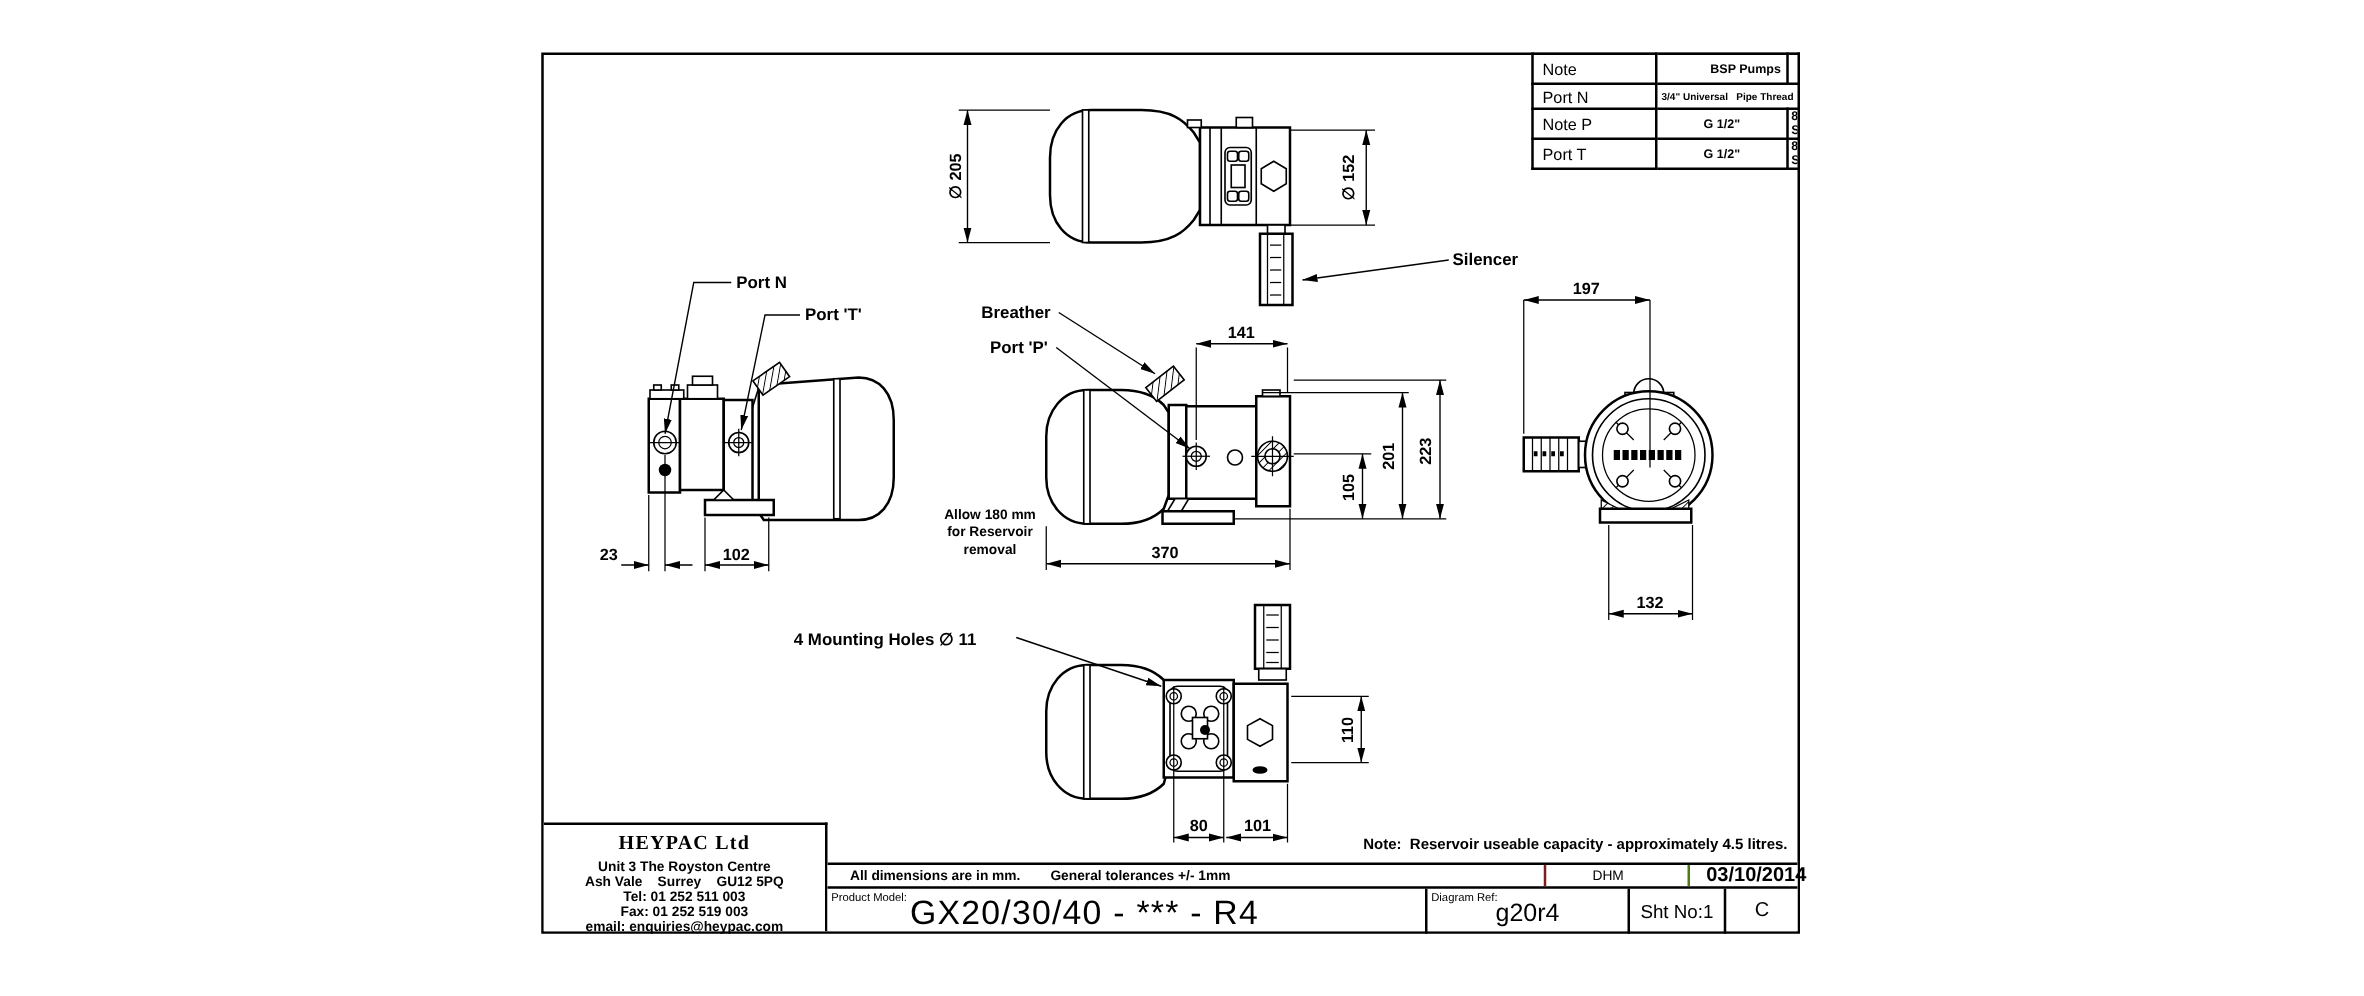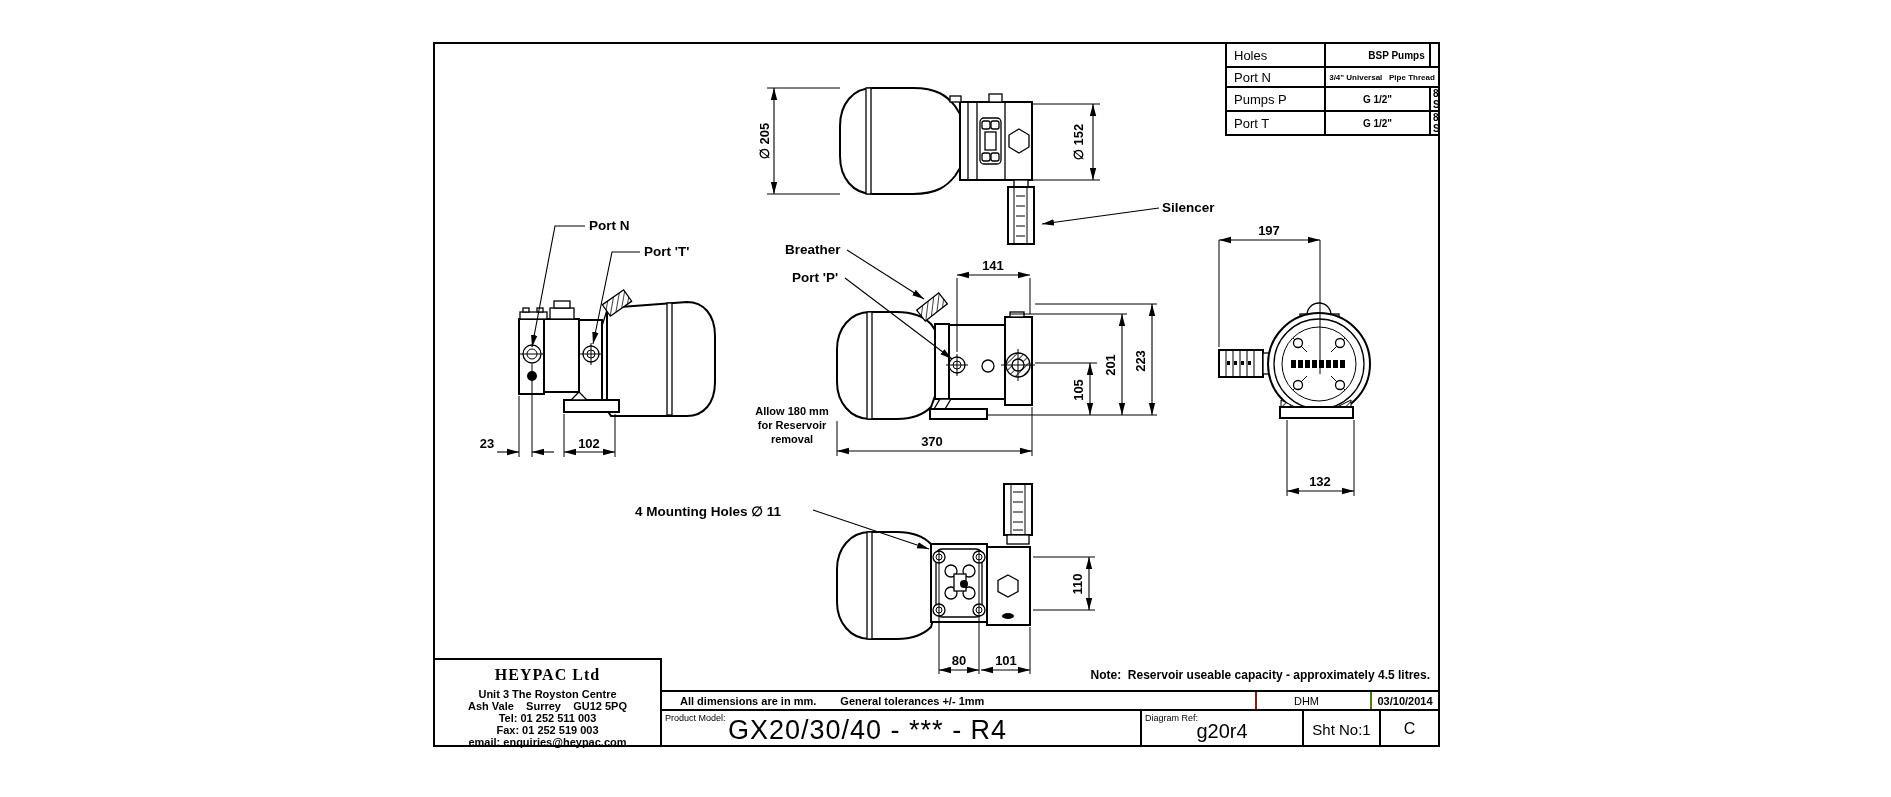--- a/index.html
+++ b/index.html
@@ -36,21 +36,21 @@
   .tb-company{font-weight:bold;font-size:16px;letter-spacing:1px;line-height:27px;margin-top:1px;font-family:Liberation Serif, serif;}
   .tb-line{font-weight:bold;font-size:11px;line-height:12px;white-space:pre;}
 
   
   .info-strip{position:absolute;left:227px;right:0;bottom:0;height:55px;border-top:2px solid #000;box-sizing:border-box;background:#fff;}
   .strip-row-a{height:17px;display:flex;border-bottom:2px solid #000;align-items:center;gap:44px;}
   .sr-a-left{flex:1;display:flex;align-items:center;font-weight:bold;font-size:11px;}
   .sr-a-left .t1{margin-left:18px;}
   .sr-a-left .t2{margin-left:24px;}
   .cell-dhm{width:39px;align-self:stretch;border-left:2px solid #7f1d1d;display:flex;align-items:center;justify-content:center;font-weight:normal;font-size:11px;padding-left:30px;}
-  .cell-date{width:66px;align-self:stretch;border-left:2px solid #4d7c0f;display:flex;align-items:center;justify-content:center;font-weight:bold;font-size:11px;}
+  .cell-date{width:66px;align-self:stretch;border-left:2px solid #4d7c0f;display:flex;align-items:center;justify-content:center;font-weight:bold;font-size:16px;padding-left:20px;}
   .strip-row-b{height:36px;display:flex;}
   .cell-product{width:478px;position:relative;box-sizing:border-box;}
   .mini-label{position:absolute;left:3px;top:2px;font-size:9px;}
   .cell-product .big{position:absolute;left:66px;top:4px;font-size:27px;letter-spacing:1px;}
   .cell-ref{width:162px;position:relative;border-left:2px solid #000;box-sizing:border-box;}
   .cell-ref .val{position:absolute;left:0;right:0;top:9px;text-align:center;font-size:20px;}
   .cell-sht{width:77px;border-left:2px solid #000;display:flex;align-items:center;justify-content:center;font-size:15px;box-sizing:border-box;}
   .cell-rev{flex:1;border-left:2px solid #000;display:flex;align-items:center;justify-content:center;font-size:16px;box-sizing:border-box;}
 </style>
 </head>
@@ -335,30 +335,30 @@
         <line class="thin" x1="852" y1="376" x2="852" y2="452"></line>
         <line class="thin" x1="919" y1="376" x2="919" y2="452"></line>
         <line class="dim" x1="852" y1="447" x2="919" y2="447" marker-start="url(#arrow)" marker-end="url(#arrow)"></line>
         <text class="dtxt" x="885" y="442" text-anchor="middle">132</text>
       </g>
     </svg>
 
     <table class="port-table">
       <tbody>
           <tr>
-        <td class="pname">Holes</td>
+        <td class="pname">Note</td>
         <td class="phdr" style="width:61px;">BSP Pumps</td>
         <td class="phdr">SAE Pumps</td>
       </tr>
       <tr>
         <td class="pname">Port N</td>
         <td class="puni" colspan="2">3/4" Universal   Pipe Thread</td>
       </tr>
       <tr>
-        <td class="pname">Pumps P</td>
+        <td class="pname">Note P</td>
         <td class="pval">G 1/2"</td>
         <td class="pval">8 SAE</td>
       </tr>
       <tr>
         <td class="pname">Port T</td>
         <td class="pval">G 1/2"</td>
         <td class="pval">8 SAE</td>
       </tr>
     </tbody>
       </table>

